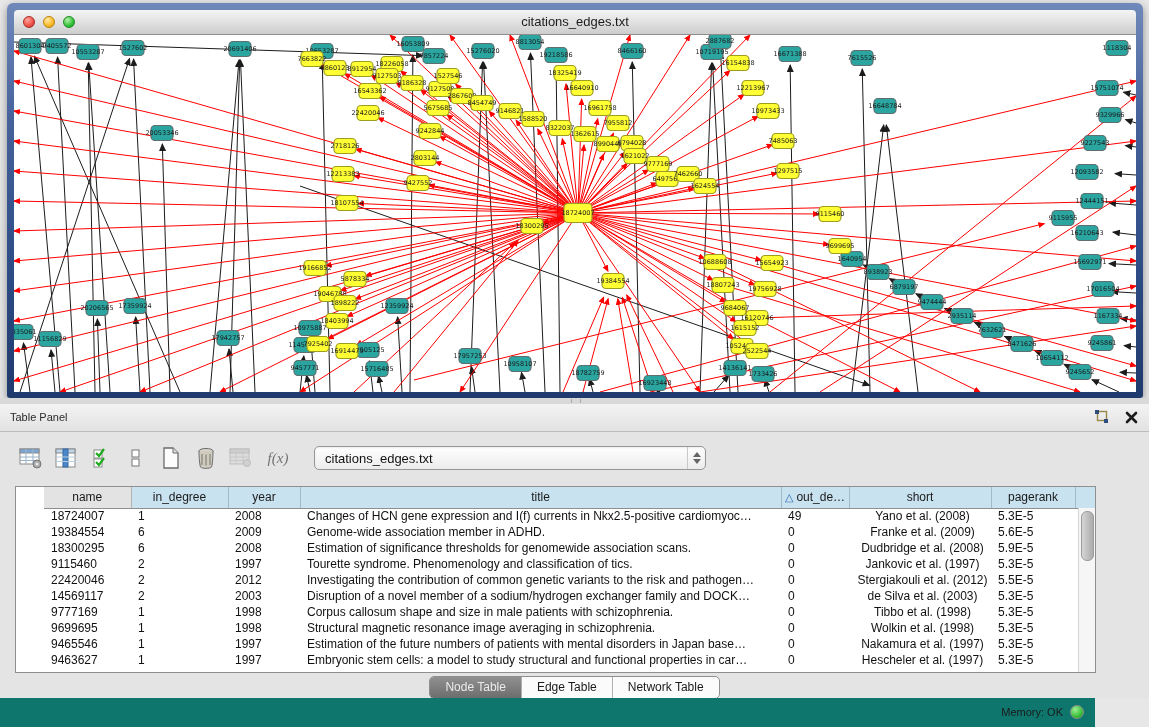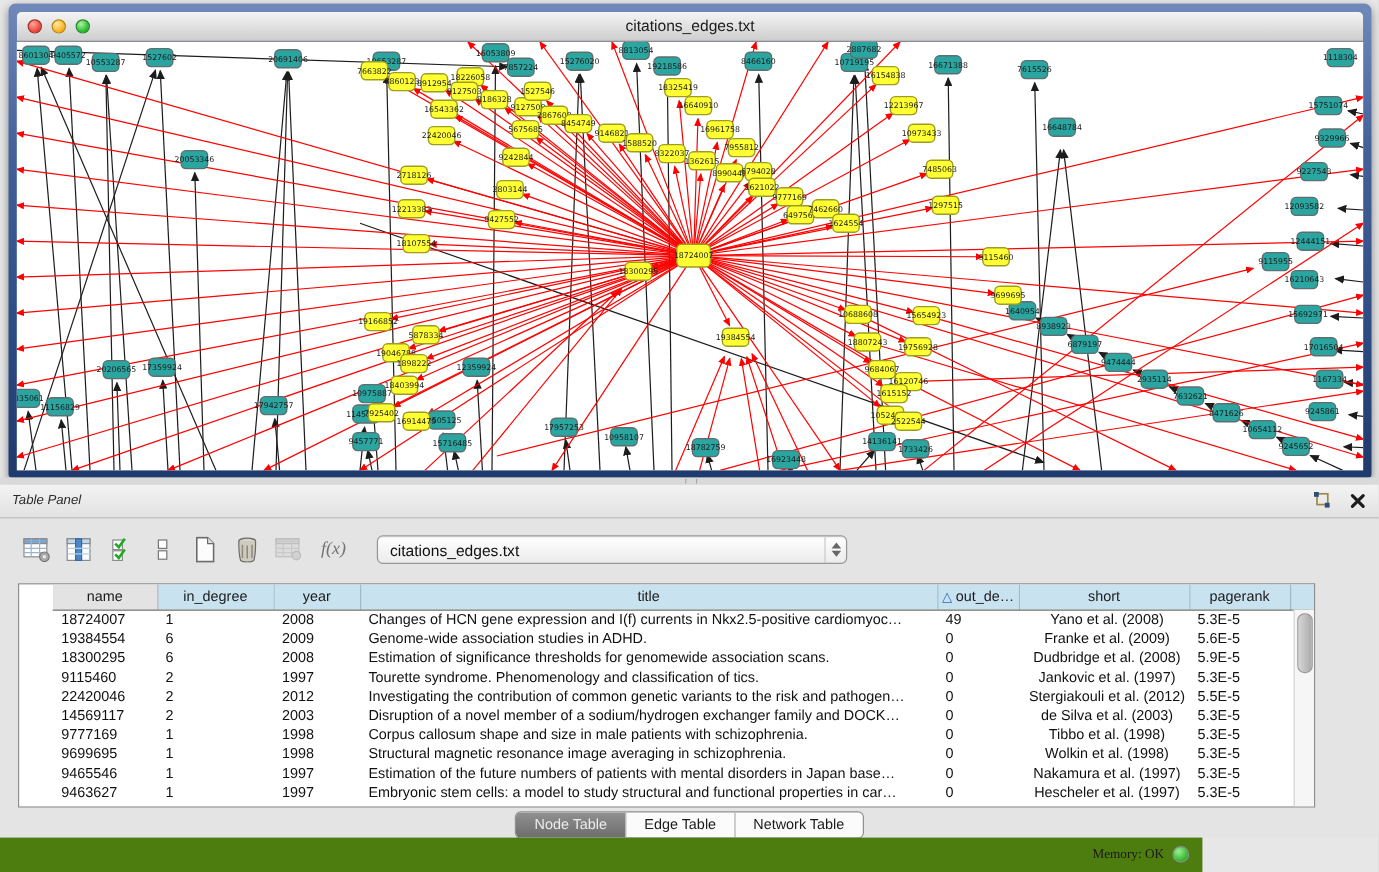--- a/index.html
+++ b/index.html
@@ -21,21 +21,21 @@
   .light.g{background:radial-gradient(circle at 35% 30%,#b4f0a9,#32c138 60%,#1f9427);border:1px solid #1e8b24;}
   .win-title{text-align:center;line-height:24px;font-size:13px;color:#1c1c1c;}
   .net-canvas{position:relative;height:357px;background:#ffffff;overflow:hidden;}
   .net-canvas svg{display:block;}
   svg text.nl{font-family:"DejaVu Sans",sans-serif;font-size:6.5px;fill:#1a1a1a;}
   
   .divider{position:absolute;left:0;top:398px;width:1149px;height:6px;background:#d9d9d9;}
   .grip{position:absolute;left:571px;top:1px;width:8px;height:4px;border-left:1px solid #a8a8a8;border-right:1px solid #a8a8a8;}
   
   .table-panel{position:absolute;left:0;top:404px;width:1149px;height:294px;background:#e4e4e4;}
-  .panel-head{height:27px;background:linear-gradient(#f3f3f3,#e2e2e2);border-bottom:1px solid #bcbcbc;position:relative;font-style:italic;}
+  .panel-head{height:27px;background:linear-gradient(#f3f3f3,#e2e2e2);border-bottom:1px solid #bcbcbc;position:relative;}
   .panel-title{position:absolute;left:10px;top:7px;font-size:11px;color:#2b2b2b;}
   .panel-actions{position:absolute;right:10px;top:5px;display:flex;gap:14px;align-items:center;}
   .panel-actions .btn{width:16px;height:16px;display:flex;align-items:center;justify-content:center;cursor:default;}
   .toolbar{position:absolute;left:18px;top:41px;display:flex;align-items:center;gap:9px;height:26px;}
   .tool{width:26px;height:24px;display:flex;align-items:center;justify-content:center;border-radius:3px;}
   .fx{font-family:"Liberation Serif",serif;font-style:italic;font-size:15px;color:#737373;margin:0 2px;}
   .dropdown{margin-left:12px;width:392px;height:24px;box-sizing:border-box;border:1px solid #979797;border-radius:5px;
     background:linear-gradient(#ffffff,#ececec);display:flex;align-items:center;padding-left:10px;font-size:13px;color:#111;
     box-shadow:inset 0 1px 2px rgba(0,0,0,.08);}
   .stepper{margin-left:auto;width:17px;height:100%;border-left:1px solid #c9c9c9;display:flex;flex-direction:column;
@@ -56,21 +56,21 @@
   .vthumb{position:absolute;left:2px;top:3px;width:11px;height:48px;border:1px solid #9b9b9b;border-radius:6px;
     background:linear-gradient(90deg,#d6d6d6,#ababab);}
   
   .tabbar{position:absolute;left:0;top:272px;width:100%;display:flex;justify-content:center;}
   .seg{display:flex;height:21px;border:1px solid #8f8f8f;border-radius:5px;overflow:hidden;
     background:#fbfbfb;box-shadow:0 1px 0 rgba(255,255,255,.7);}
   .seg .tab{line-height:21px;font-size:12px;padding:0 15px;color:#1a1a1a;border-left:1px solid #b0b0b0;background:transparent;}
   .seg .tab:first-child{border-left:none;}
   .seg .tab.active{background:linear-gradient(#909090,#6d6d6d);color:#ebebeb;}
   
-  .statusbar{position:absolute;left:0;top:698px;width:1002px;height:29px;background:#4d7c0f;font-family:Liberation Serif, serif;}
+  .statusbar{position:absolute;left:0;top:698px;width:1095px;height:29px;background:#0f766e;}
   .mem{position:absolute;right:32px;top:8px;font-size:11px;color:#1a1a1a;}
   .memdot{position:absolute;right:11px;top:7px;width:14px;height:14px;border-radius:50%;box-sizing:border-box;
     background:radial-gradient(circle at 35% 30%,#9dee92,#35bb35 65%,#228a24);border:1px solid #8e8e8e;}
 </style>
 </head>
 <body>
 
 <div class="stage">
 
   <div class="net-window">
@@ -853,21 +853,21 @@
               <td>Changes of HCN gene expression and I(f) currents in Nkx2.5-positive cardiomyoc…</td>
               <td>49</td>
               <td>Yano et al. (2008)</td>
               <td>5.3E-5</td>
               <td></td>
             </tr>
             <tr>
               <td>19384554</td>
               <td>6</td>
               <td>2009</td>
-              <td>Genome-wide association studies in ADHD.</td>
+              <td>Genome-wide association member in ADHD.</td>
               <td>0</td>
               <td>Franke et al. (2009)</td>
               <td>5.6E-5</td>
               <td></td>
             </tr>
             <tr>
               <td>18300295</td>
               <td>6</td>
               <td>2008</td>
               <td>Estimation of significance thresholds for genomewide association scans.</td>

